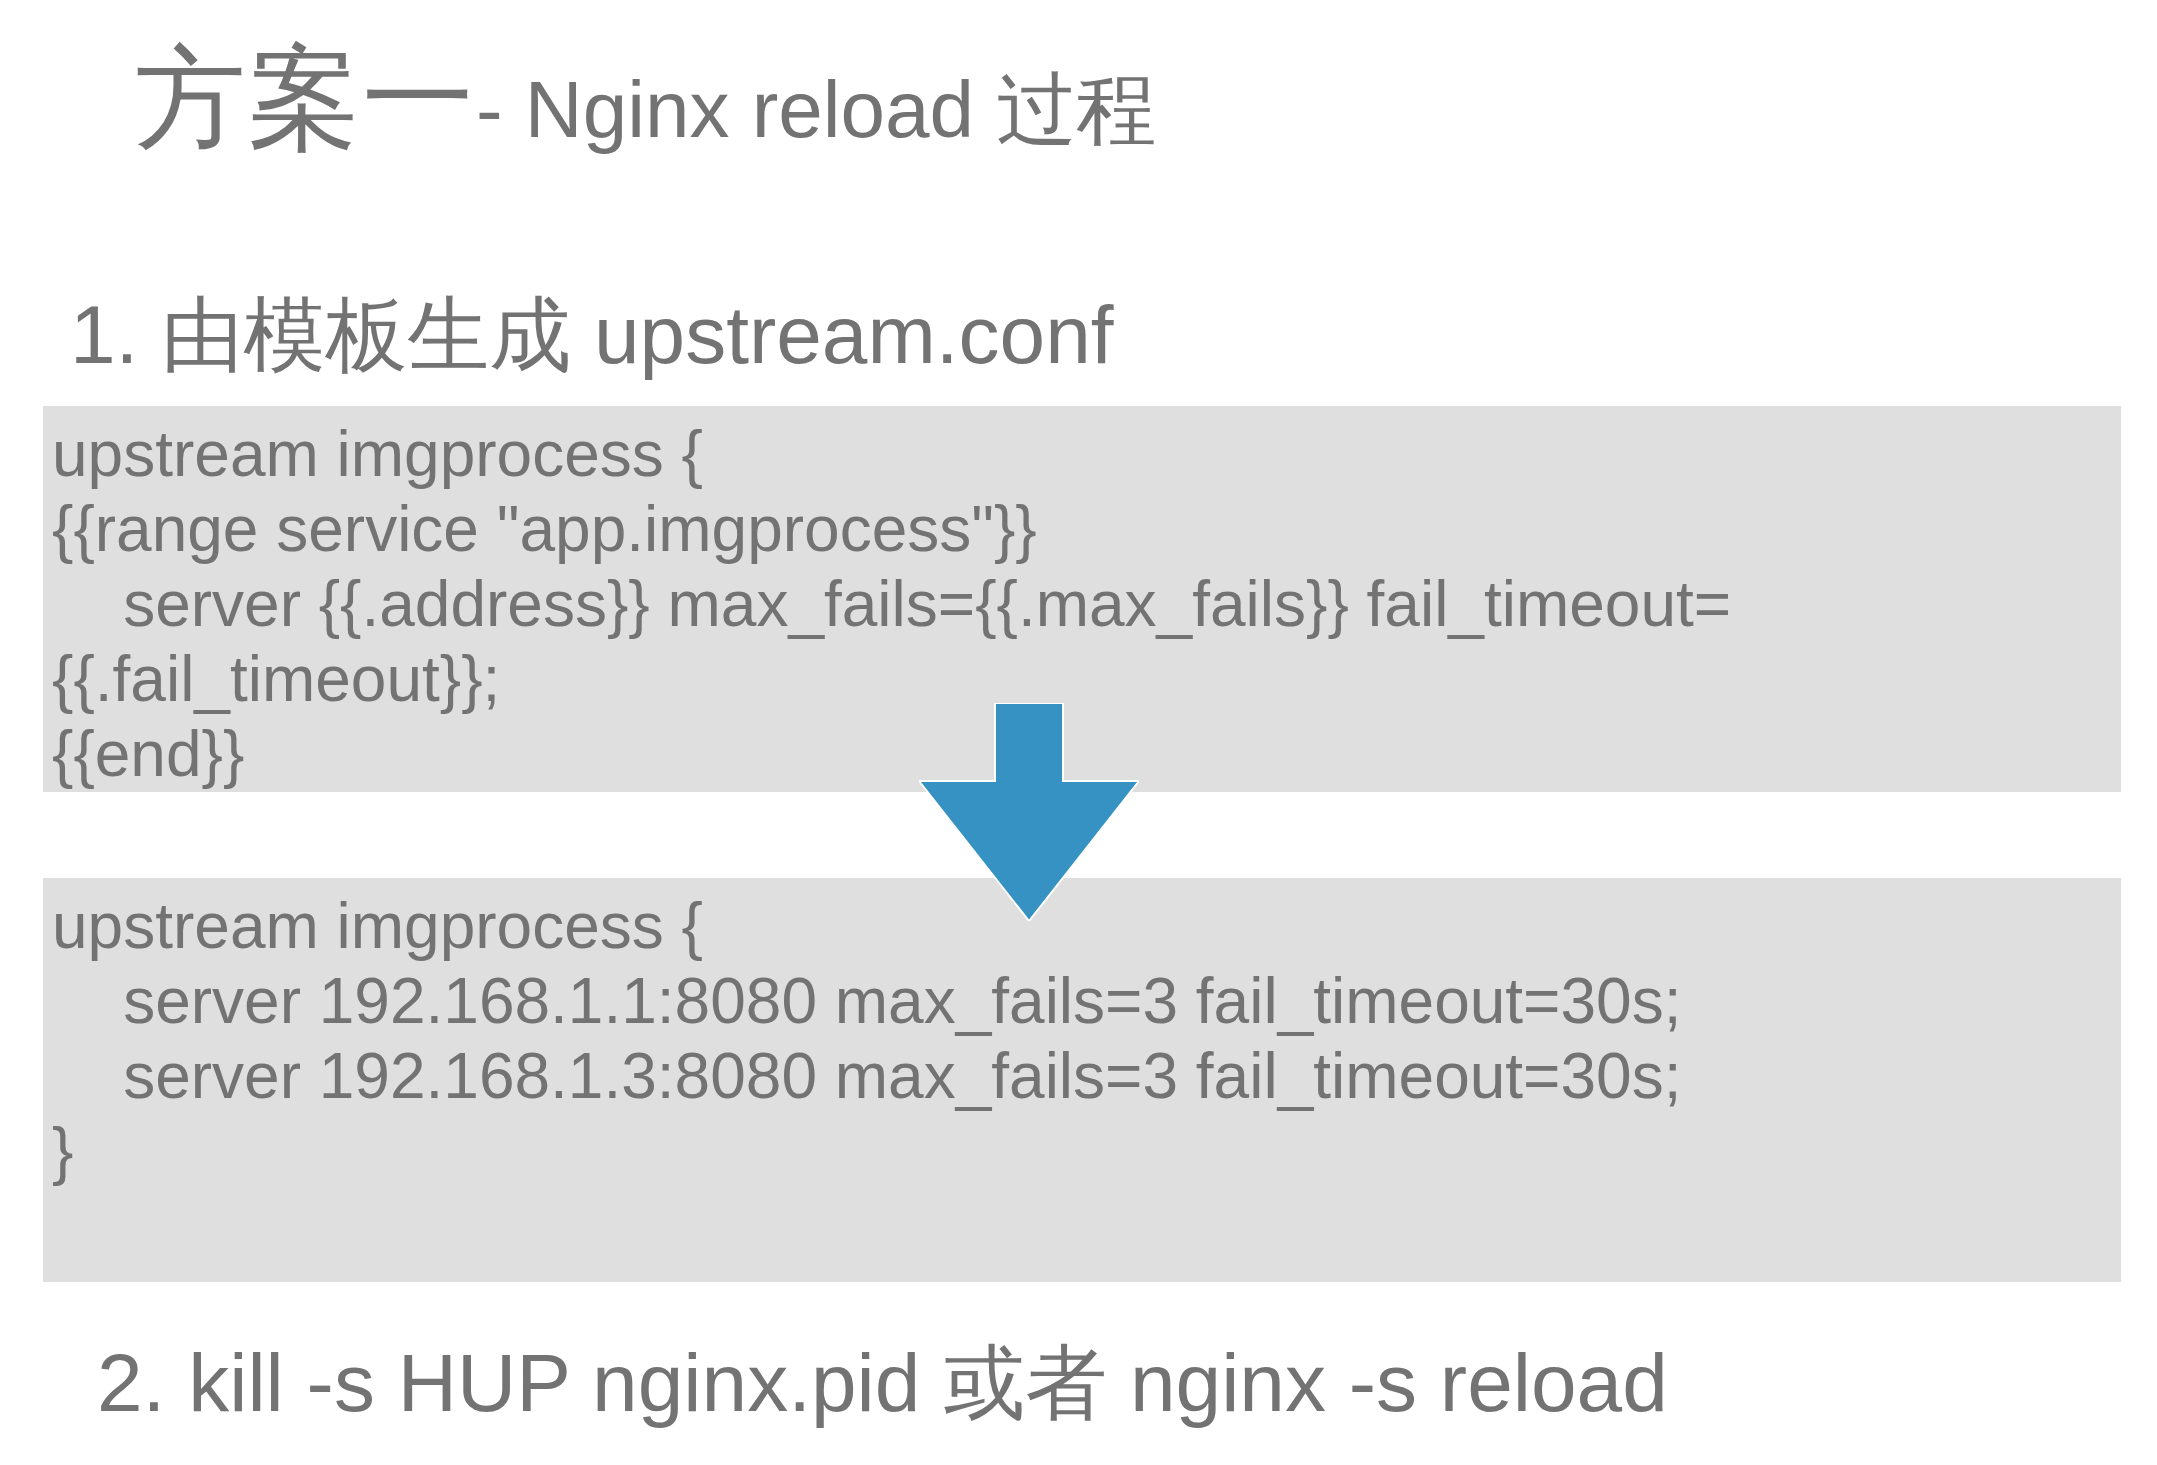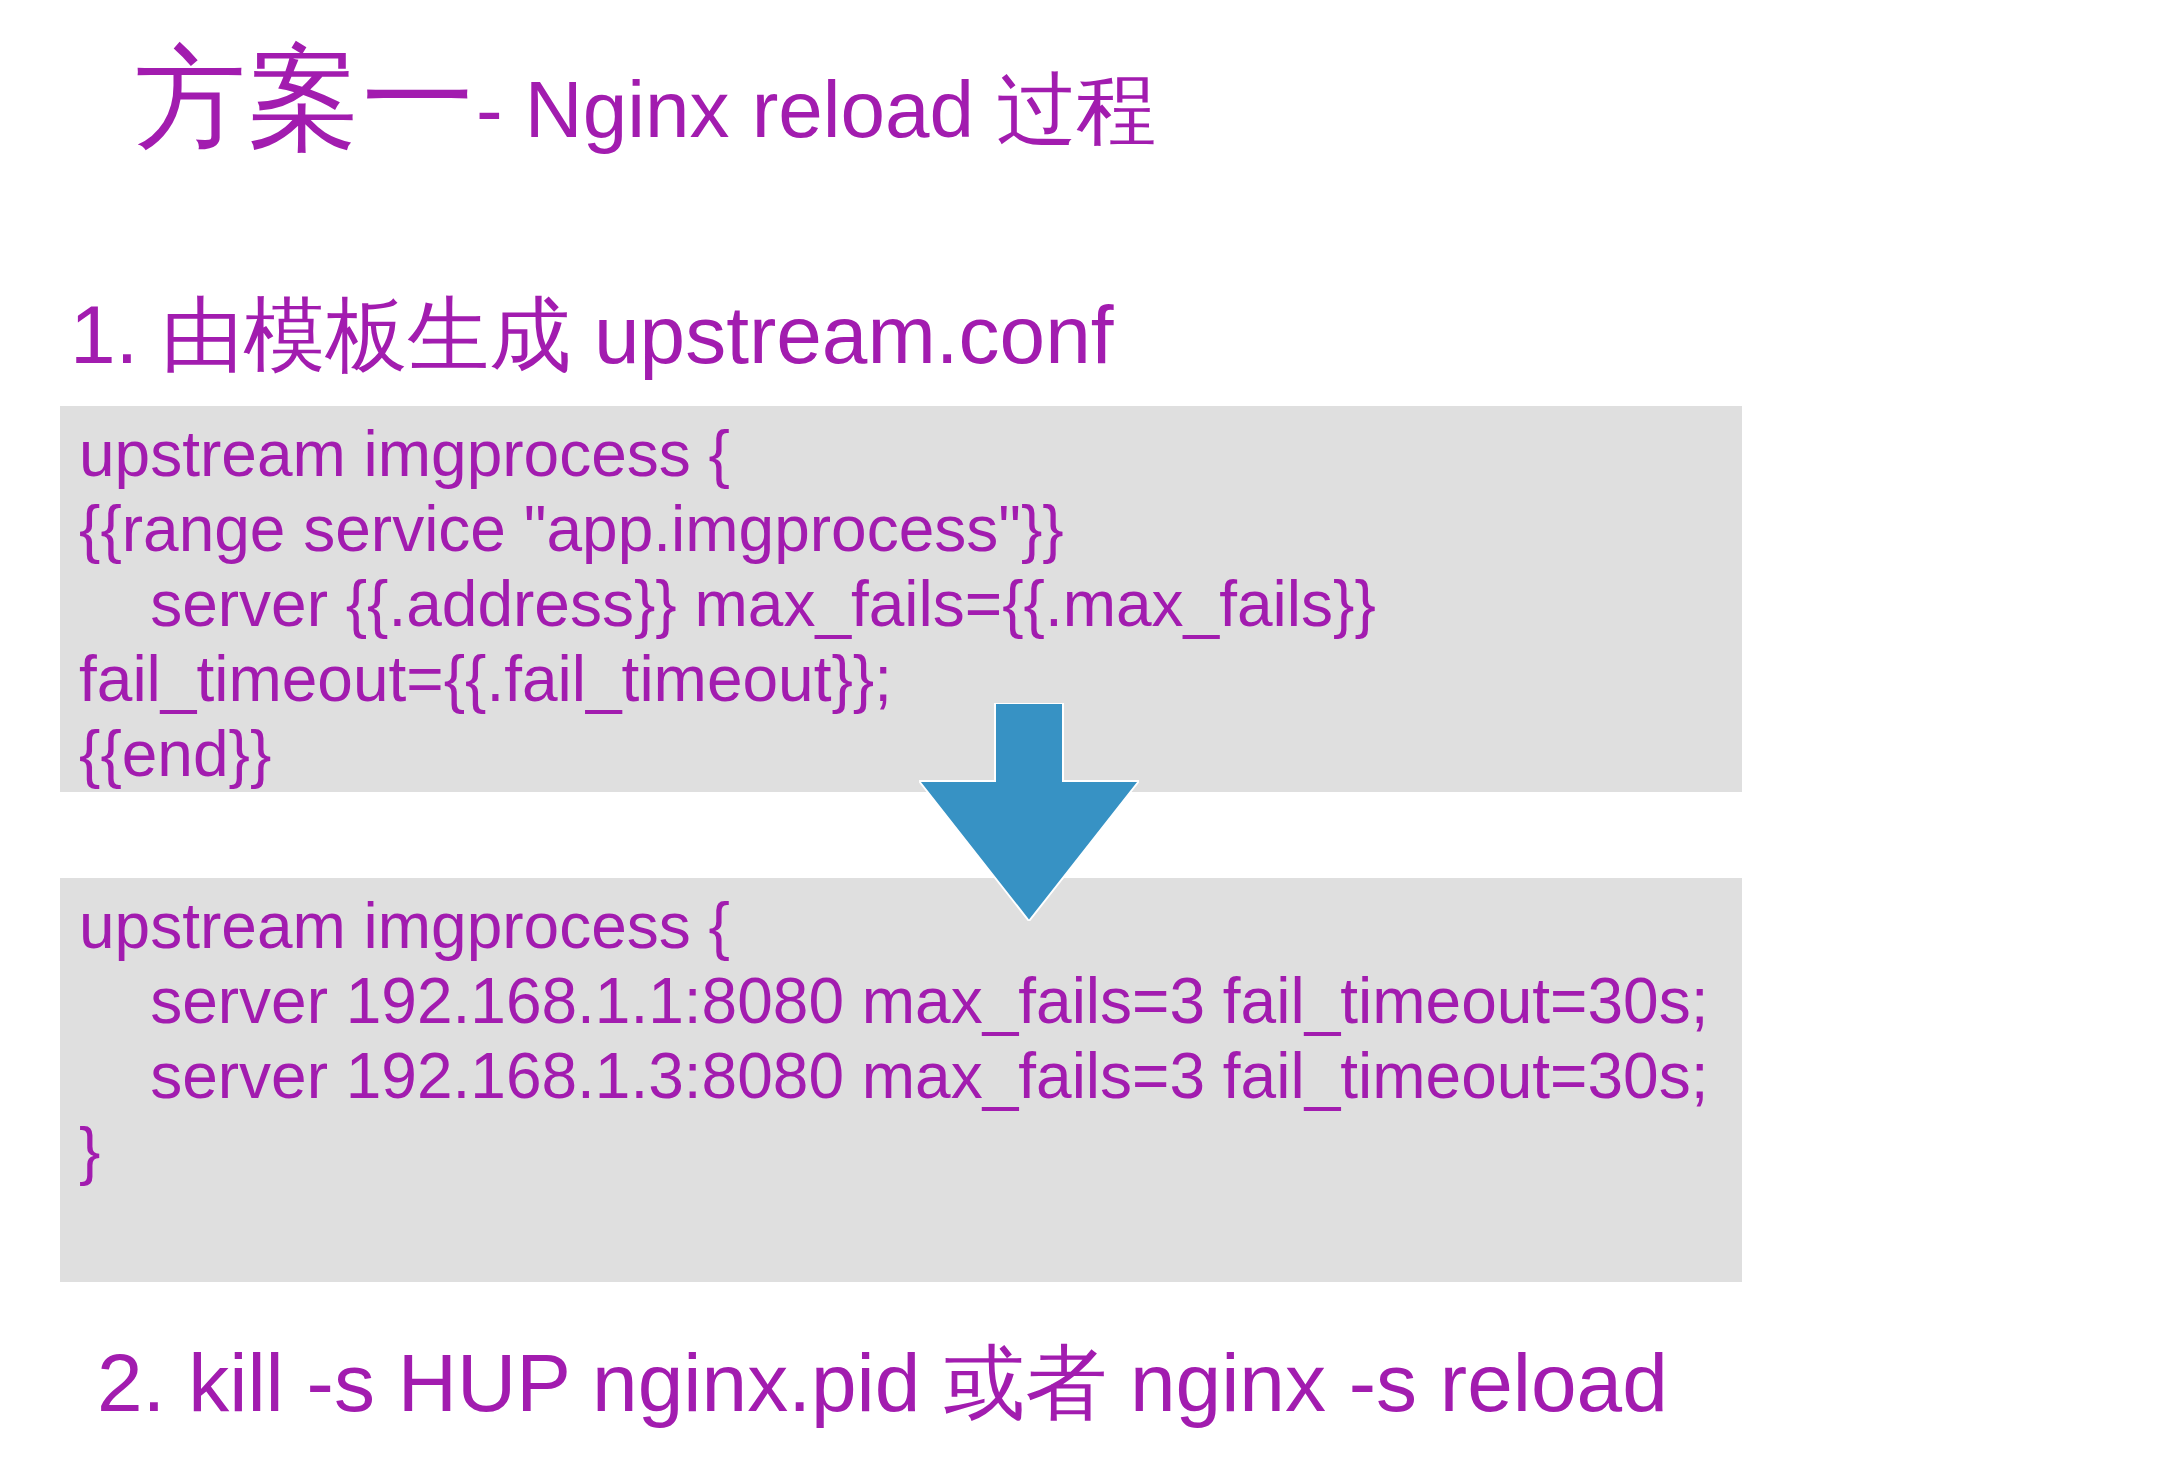--- a/index.html
+++ b/index.html
@@ -7,21 +7,21 @@
     padding: 0;
     background: #ffffff;
   }
   .slide {
     position: relative;
     width: 2157px;
     height: 1465px;
     background: #ffffff;
     overflow: hidden;
     font-family: "Liberation Sans", "DejaVu Sans", sans-serif;
-    color: #a21caf;
+    color: #737373;
   }
   .title {
     position: absolute;
     left: 134px;
     top: 14px;
     display: flex;
     align-items: baseline;
     white-space: nowrap;
     font-weight: 400;
   }
@@ -38,25 +38,25 @@
     position: absolute;
     font-size: 82px;
     line-height: 1.1;
     white-space: nowrap;
     font-weight: 300;
   }
   .step-1 { left: 52px; top: 290px; margin-left: 18px; }
   .step-2 { left: 97px; top: 1338px; }
   .code-block {
     position: absolute;
-    left: 60px;
-    width: 1682px;
+    left: 43px;
+    width: 2078px;
     background: #dfdfdf;
     box-sizing: border-box;
-    padding: 11px 16px 0 19px;
+    padding: 11px 16px 0 9px;
     font-size: 64px;
     line-height: 75px;
     font-weight: 300;
     overflow: hidden;
   }
   .code-block-template { top: 406px;  height: 386px; }
   .code-block-generated { top: 878px; height: 404px; }
   .code-line {
     white-space: pre-wrap;
   }

